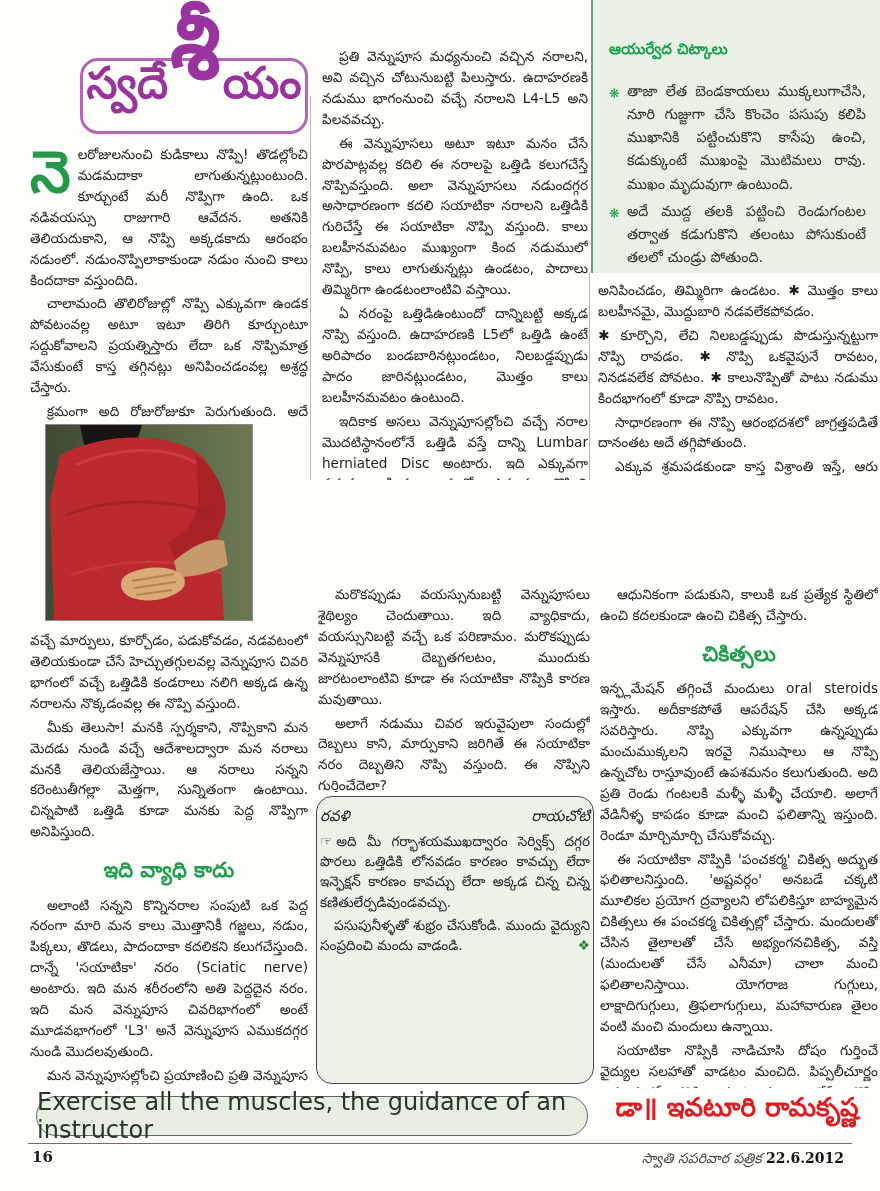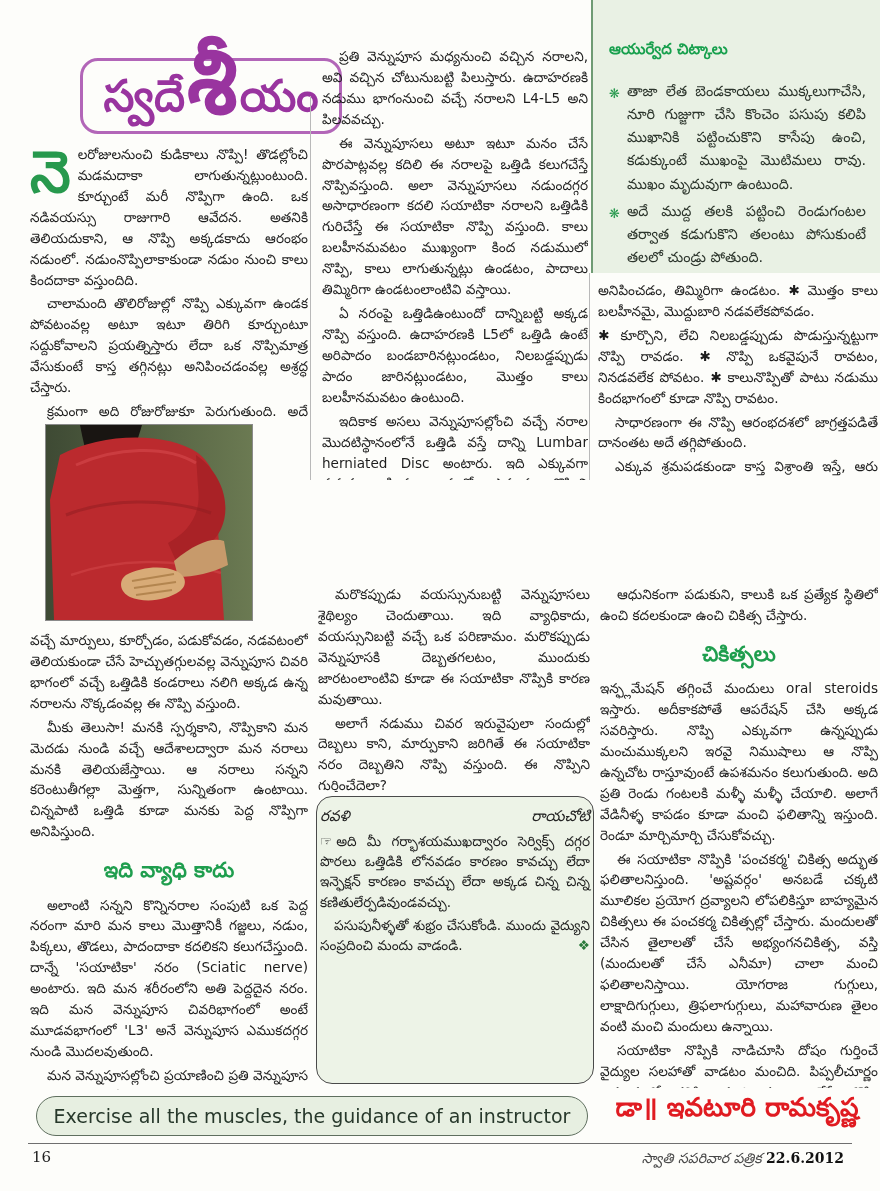--- a/index.html
+++ b/index.html
@@ -4,23 +4,23 @@
 <style>
   * { box-sizing: border-box; }
   html,body { margin:0; padding:0; background:#e9e9e9; }
   .page {
     position:relative; width:880px; height:1191px; margin:0 auto;
     background:#fdfdfa; overflow:hidden;
     font-family:"DejaVu Sans", sans-serif; color:#1d1d1d;
   }
   
   .masthead {
-    position:absolute; left:80px; top:58px; width:262px; height:76px;
+    position:absolute; left:80px; top:58px; width:228px; height:76px;
     border:3px solid #b266b8; border-radius:18px;
-    display:flex; align-items:center; justify-content:center;
+    display:flex; align-items:flex-start; justify-content:center;
   }
   .masthead .mh-txt { color:#99349f; font-size:44px; font-weight:bold; line-height:1; }
   .masthead .mh-accent {
     color:#99349f; font-size:92px; font-weight:bold; line-height:0;
     position:relative; top:-14px; margin:0 2px;
   }
   
   .col { position:absolute; text-align:justify; font-size:13.6px; line-height:1.54; overflow:hidden; }
   .col p { margin:0 0 3px 0; text-indent:17px; }
   .col p.noindent { text-indent:0; }
@@ -67,29 +67,29 @@
   .qa-q { font-weight:bold; font-style:italic; margin:0 0 4px 0; }
   .qa-a { margin:0 0 3px 0; text-indent:14px; }
   .qa-a.first { text-indent:0; }
   .qa-icon { font-style:normal; margin-right:4px; }
   .qa-end { float:right; color:#2a7a3a; }
   
   .banner {
     position:absolute; left:36px; top:1096px; width:552px; height:40px;
     border:1.6px solid #5f6f5f; border-radius:22px; background:#e7efe1;
     display:flex; align-items:center; justify-content:center;
-    font-size:19px; color:#27382b;
+    font-size:24px; color:#27382b;
   }
   .author {
     position:absolute; left:596px; top:1092px; width:282px;
     color:#e01b21; font-weight:bold; font-size:26px; text-align:center;
     white-space:nowrap;
   }
   .footer-rule { position:absolute; left:28px; top:1143px; width:824px; height:1px; background:#6f6f6f; }
-  .page-num { position:absolute; left:32px; top:1148px; font-family:"DejaVu Serif", serif; font-weight:normal; font-size:15px; color:#222; }
+  .page-num { position:absolute; left:32px; top:1148px; font-family:"DejaVu Serif", serif; font-weight:bold; font-size:15px; color:#222; }
   .credit { position:absolute; right:36px; top:1150px; font-size:14px; }
   .credit-name { font-style:italic; color:#4a4a4a; }
   .credit-date { font-family:"DejaVu Serif", serif; font-weight:bold; color:#111; }
 </style>
 </head>
 <body>
 
 <div class="page">
 
   <div class="masthead">

